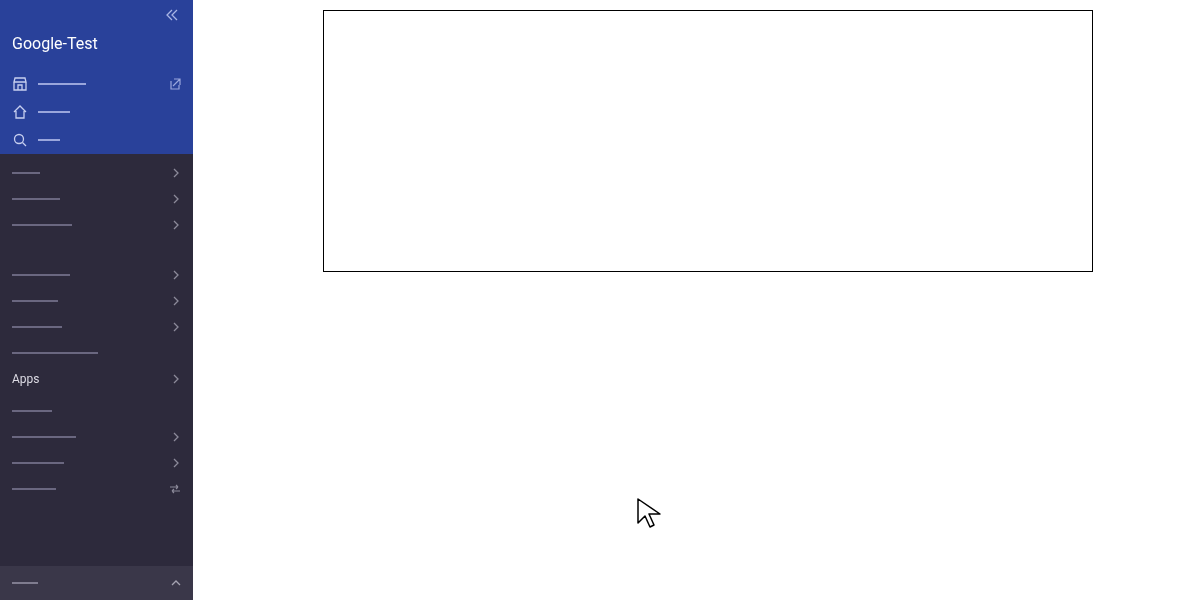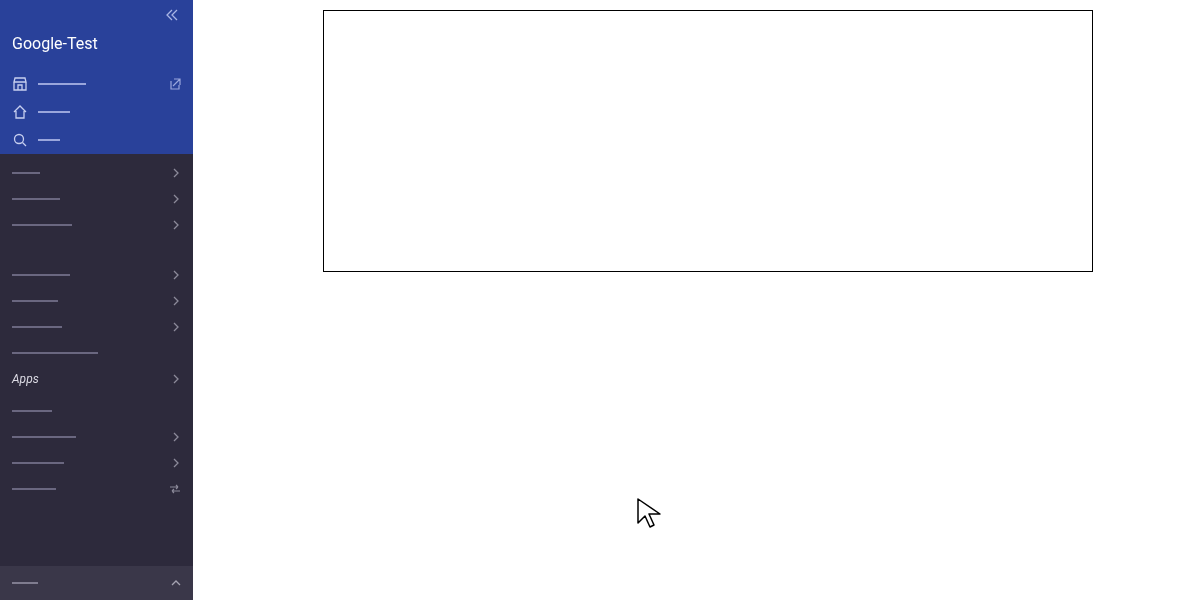--- a/index.html
+++ b/index.html
@@ -13,21 +13,21 @@
   .store-title { font-size: 16px; font-weight: 400; line-height: 1.25; color: #fff; }
   .icon-row { display: flex; align-items: center; gap: 10px; padding: 6px 12px; height: 28px; position: relative; }
   .icon-row .icon { width: 16px; height: 16px; display: flex; align-items: center; justify-content: center; color: #c7cff0; }
   .icon-row .placeholder { height: 2px; background: #9aa6dc; flex: 0 0 auto; }
   .icon-row .ext { position: absolute; right: 12px; color: #9aa6dc; }
   .nav-section { background: #2d2a3c; padding-top: 6px; }
   .nav-item { display: flex; align-items: center; padding: 7px 12px; height: 26px; position: relative; cursor: pointer; }
   .nav-item .line { height: 2px; background: #6a6780; }
   .nav-item .chev { position: absolute; right: 12px; color: #8c8a9a; }
   .spacer { height: 18px; }
-  .apps-label { padding: 6px 12px; font-size: 12px; color: #dcdbe4; display: flex; align-items: center; height: 26px; position: relative; font-style: italic; }
+  .apps-label { padding: 6px 12px; font-size: 12px; color: #dcdbe4; display: flex; align-items: center; height: 26px; position: relative; }
   .apps-label .chev { position: absolute; right: 12px; color: #8c8a9a; }
   .bottom { margin-top: auto; background: #3a3749; height: 34px; display: flex; align-items: center; padding: 0 12px; position: relative; cursor: pointer; }
   .bottom .line { height: 2px; background: #7f7c8f; }
   .bottom .chev-up { position: absolute; right: 12px; color: #a5a3b1; }
   .main { flex: 1; position: relative; background: #fff; }
   .open-box { position: absolute; left: 130px; top: 10px; width: 770px; height: 262px; border: 1.5px solid #000; background: #fff; }
   .cursor { position: absolute; left: 441px; top: 497px; }
   svg { display: block; }
 </style>
 </head>

